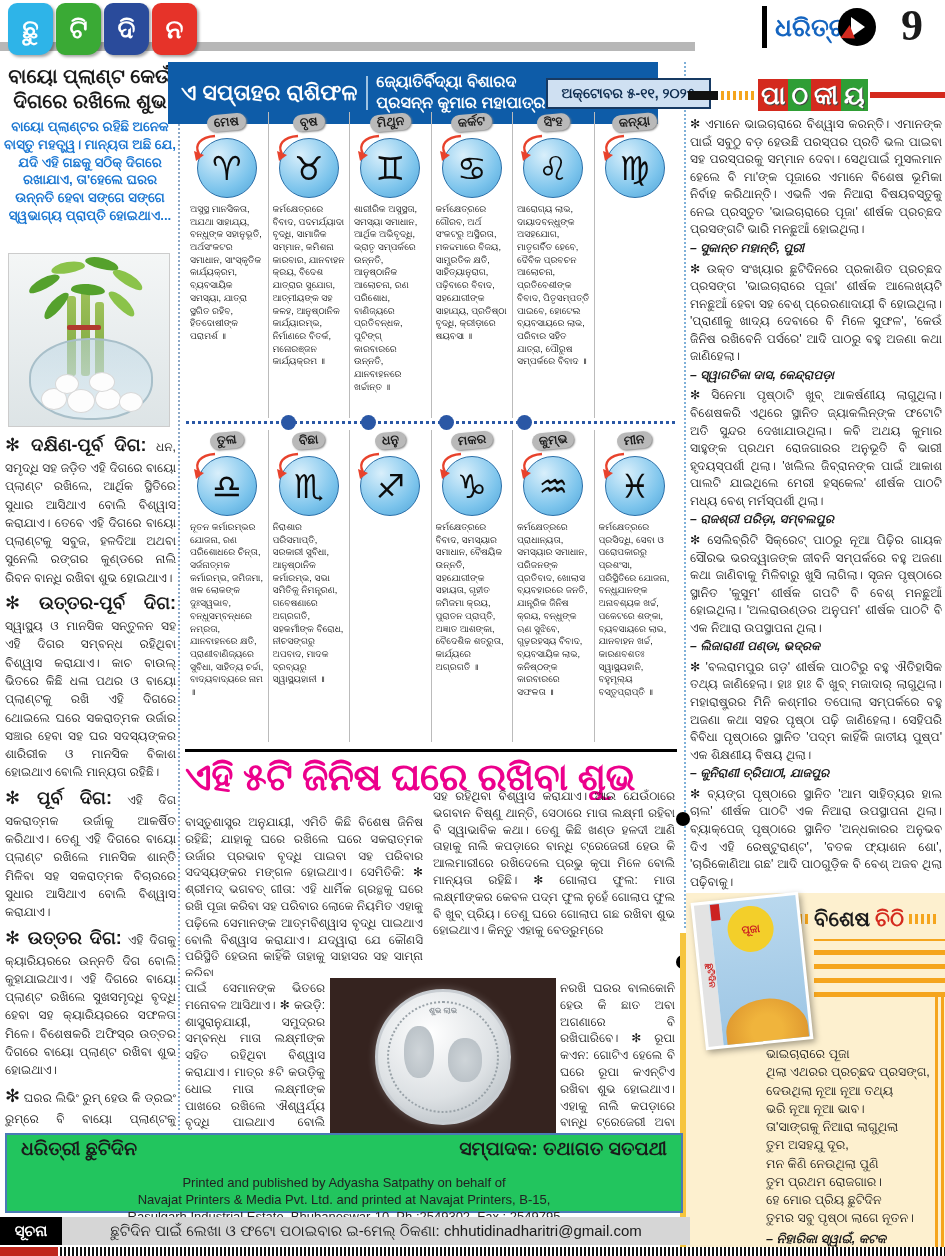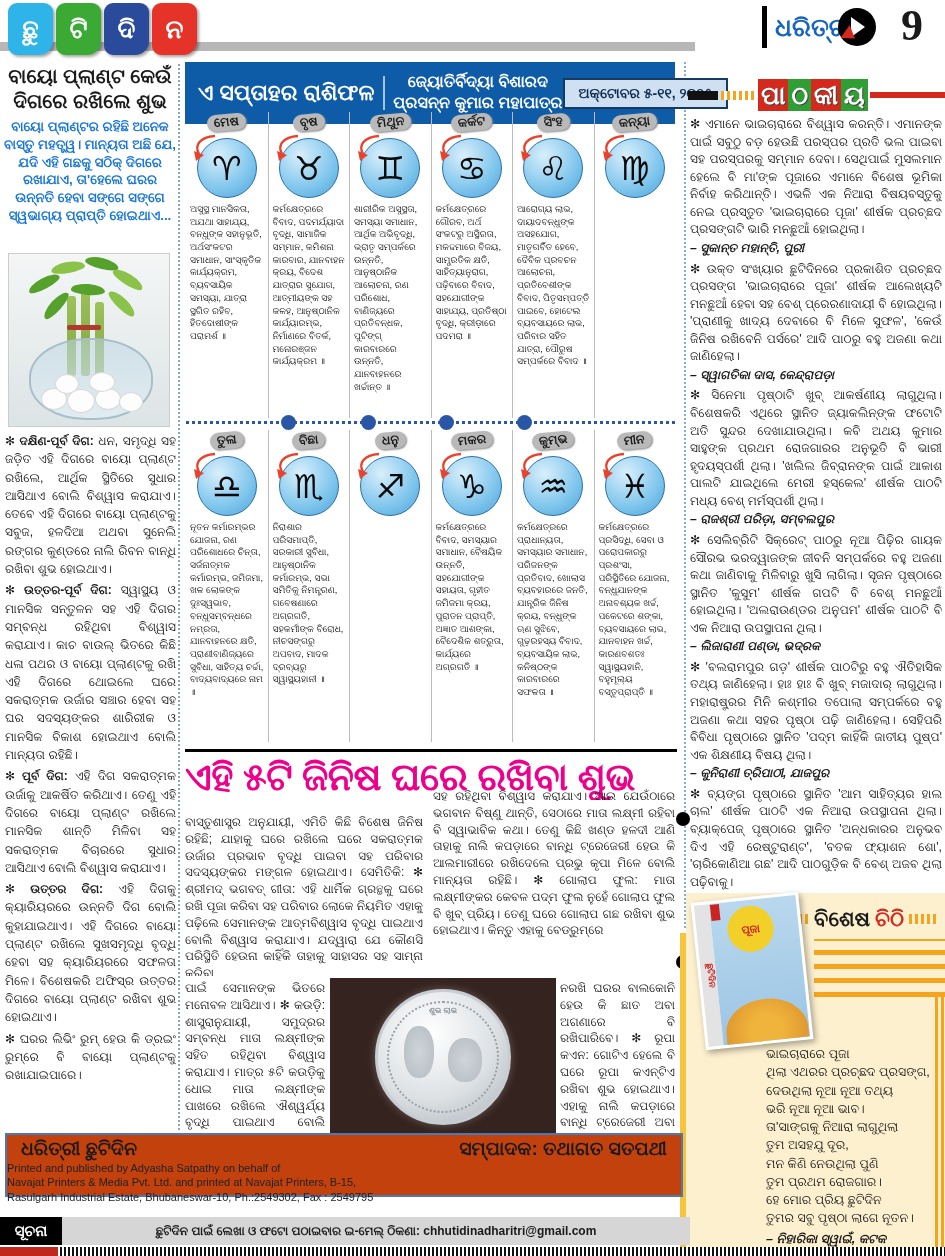--- a/index.html
+++ b/index.html
@@ -38,24 +38,24 @@
   .bowl{position:absolute;left:20px;bottom:6px;width:120px;height:78px;border-radius:48% 48% 46% 46%;
         background:linear-gradient(rgba(190,215,228,.55),rgba(225,238,244,.8));border:2px solid #a8bfc9;}
   .pebble{position:absolute;background:#fdfdfd;border:1px solid #d8d8d8;border-radius:50%;}
   .stalk{position:absolute;width:9px;background:linear-gradient(#9ec25a,#7da53f);border-radius:3px;}
   .band{position:absolute;width:34px;height:5px;background:#b03a2e;border-radius:2px;}
   .leaf{position:absolute;width:34px;height:11px;background:#55a12c;border-radius:50% 50% 50% 50%/60% 60% 40% 40%;}
   .leaf.light{background:#8bc34a;}
   .lc-body{left:5px;top:432px;width:171px;height:698px;font-size:12.2px;line-height:1.5;
            text-align:justify;overflow:hidden;}
   .sec{margin:0 0 3px;}
-  .sec b{font-size:12px;}
-
-  
-  .h-bar{left:185px;top:62px;width:490px;height:62px;background:#0e5ca8;display:flex;align-items:center;box-sizing:border-box;text-align:center;}
+  .sec b{font-size:18px;}
+
+  
+  .h-bar{left:168px;top:62px;width:490px;height:62px;background:#0e5ca8;display:flex;align-items:center;box-sizing:border-box;}
   .h-title{color:#fff;font-weight:bold;font-size:22px;padding:0 9px 0 13px;white-space:nowrap;}
   .h-div{width:2px;height:34px;background:#9fc3e2;margin-right:8px;flex:0 0 2px;}
   .h-astr{color:#fff;font-size:16px;line-height:1.3;font-weight:bold;white-space:nowrap;}
   .h-date{margin-left:auto;margin-right:18px;background:#cfe0f2;border:2px solid #173a63;
           padding:5px 14px;font-weight:bold;color:#0d2b4e;font-size:14px;white-space:nowrap;}
 
   
   .sign-row{display:flex;width:489px;}
   .row1{left:186px;top:112px;height:306px;}
   .row2{left:186px;top:430px;height:312px;}
@@ -85,28 +85,28 @@
   .coin{left:330px;top:978px;width:226px;height:158px;background:#35231f;display:flex;
         align-items:center;justify-content:center;}
   .coin-disc{width:130px;height:130px;border-radius:50%;position:relative;
         background:radial-gradient(circle at 40% 32%,#ffffff,#dde1e4 55%,#a9b1b7);
         border:3px solid #c8cdd2;box-shadow:0 0 8px rgba(255,255,255,.25);}
   .coin-disc::before{content:"";position:absolute;inset:9px;border:2px dotted #98a1a7;border-radius:50%;}
   .coin-fig{position:absolute;background:radial-gradient(#cfd5d9,#b4bcc2);border-radius:45%;}
   .coin-txt{position:absolute;top:14px;width:100%;text-align:center;font-size:8px;color:#8a9197;font-weight:bold;}
 
   
-  .foot-box{left:5px;top:1133px;width:678px;height:64px;background:#c2410c;border:2px solid #4a7ab5;box-sizing:border-box;}
+  .foot-box{left:5px;top:1133px;width:678px;height:80px;background:#22c55e;border:2px solid #4a7ab5;box-sizing:border-box;}
   .foot-row{display:flex;justify-content:space-between;padding:3px 14px 1px;font-weight:bold;font-size:19px;}
-  .foot-lines{font-size:11px;line-height:1.3;color:#222;}
+  .foot-lines{text-align:center;font-size:13px;line-height:1.3;color:#222;margin-top:14px;}
   .notice-row{left:0;top:1217px;width:690px;height:28px;display:flex;}
   .notice-label{width:62px;background:#000;color:#fff;font-weight:bold;font-size:15px;
         display:flex;align-items:center;justify-content:center;}
   .notice-text{flex:1;background:#d6d6d6;display:flex;align-items:center;justify-content:center;
-        font-size:12px;font-weight:bold;}
+        font-size:15px;font-weight:normal;}
   .barcode{left:0;top:1247px;width:945px;height:9px;
         background:repeating-linear-gradient(90deg,#111 0 2px,#fff 2px 4px);}
   .barcode-red{left:0;top:1247px;width:58px;height:9px;background:#c0271d;}
 
   
   .pk-logo{left:688px;top:78px;width:257px;height:34px;display:flex;align-items:center;}
   .pk-black{width:30px;height:9px;background:#111;flex:0 0 30px;}
   .pk-dots{width:34px;height:9px;flex:0 0 34px;margin:0 3px;
         background:repeating-linear-gradient(90deg,#f5a51d 0 3px,#fff 3px 6px);}
   .pk-tile{font-size:25px;font-weight:bold;color:#fff;padding:0 3px;line-height:32px;
@@ -251,21 +251,21 @@
 
       <div class="sign-col">
         <div class="pill">କର୍କଟ</div>
         <svg class="arrow" viewBox="0 0 26 30">
           <path d="M24 3 C9 4 3 12 8 21" stroke="#e8422c" stroke-width="2.4" fill="none"></path>
           <polygon points="3,18 13,22 5,28" fill="#e8422c"></polygon>
         </svg>
         <div class="zcircle">
           <span class="zsym">♋</span>
         </div>
-        <div class="sign-text">କର୍ମକ୍ଷେତ୍ରରେ ଗୌରବ, ଅର୍ଥ ସଂକଟରୁ ଅସ୍ଥିରତା, ମକଦ୍ଦମାରେ ବିଜୟ, ସାମ୍ପ୍ରତିକ କ୍ଷତି, ସାହିତ୍ୟାନୁରାଗ, ପଢ଼ିବାରେ ବିବାଦ, ସହଯୋଗୀଙ୍କ ସାହାଯ୍ୟ, ପ୍ରତିଷ୍ଠା ବୃଦ୍ଧି, କ୍ରୀଡ଼ାରେ ପଦମରା ॥</div>
+        <div class="sign-text">କର୍ମକ୍ଷେତ୍ରରେ ଗୌରବ, ଅର୍ଥ ସଂକଟରୁ ଅସ୍ଥିରତା, ମକଦ୍ଦମାରେ ବିଜୟ, ସାମ୍ପ୍ରତିକ କ୍ଷତି, ସାହିତ୍ୟାନୁରାଗ, ପଢ଼ିବାରେ ବିବାଦ, ସହଯୋଗୀଙ୍କ ସାହାଯ୍ୟ, ପ୍ରତିଷ୍ଠା ବୃଦ୍ଧି, କ୍ରୀଡ଼ାରେ ଷୟବସା ॥</div>
       </div>
 
       <div class="sign-col">
         <div class="pill">ସିଂହ</div>
         <svg class="arrow" viewBox="0 0 26 30">
           <path d="M24 3 C9 4 3 12 8 21" stroke="#e8422c" stroke-width="2.4" fill="none"></path>
           <polygon points="3,18 13,22 5,28" fill="#e8422c"></polygon>
         </svg>
         <div class="zcircle">
           <span class="zsym">♌</span>

